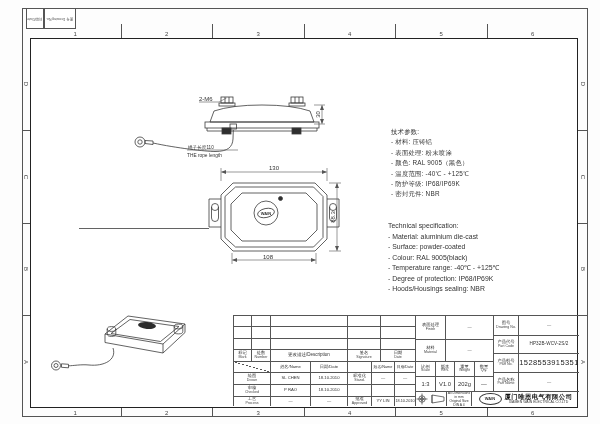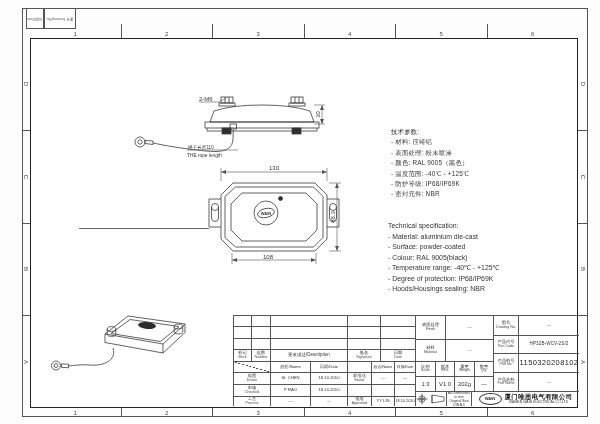--- a/index.html
+++ b/index.html
@@ -413,21 +413,21 @@
           <span class="en">Part Code</span>
         </div>
       <div class="tc" style="left:285px;top:20px;width:61px;height:18px;">
           <span class="partcode">HP32B-WCV-2S/2</span>
         </div>
       <div class="tc" style="left:260px;top:38px;width:25px;height:19px;">
           <span class="cn">产品料号</span>
           <span class="en">Part No.</span>
         </div>
       <div class="tc" style="left:285px;top:38px;width:61px;height:19px;">
-          <span class="partno">1150320208102</span>
+          <span class="partno">1528553915351</span>
         </div>
       <div class="tc" style="left:260px;top:57px;width:25px;height:19px;">
           <span class="cn">产品名称</span>
           <span class="en">Part Name</span>
         </div>
       <div class="tc" style="left:285px;top:57px;width:61px;height:19px;">
           <span class="val">—</span>
         </div>
 
       <div class="tc company" style="left:238px;top:76px;width:108px;height:15px;">

